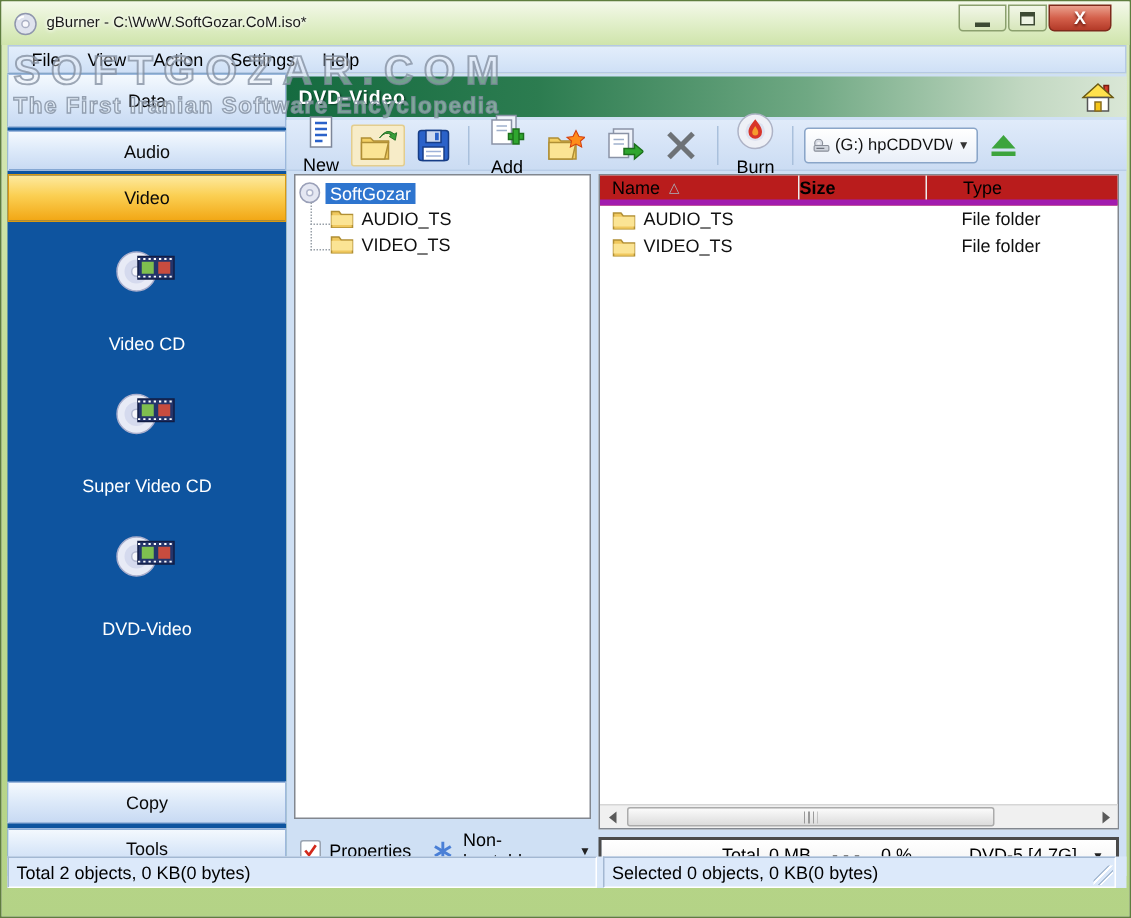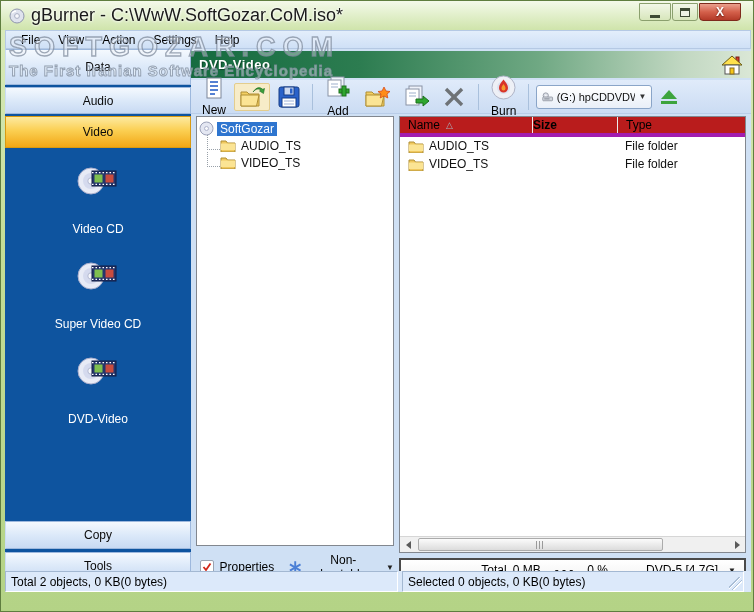--- a/index.html
+++ b/index.html
@@ -7,21 +7,21 @@
   body { font-family:"Liberation Sans", sans-serif; font-size:12px; color:#111; overflow:hidden; }
 
   .window { position:relative; width:754px; height:612px;
     background:linear-gradient(180deg,#dcecc0 0%,#c3dd96 40%,#b4d386 100%);
     border:1px solid #5f7d3f; }
 
   
   .titlebar { position:absolute; left:0; top:0; width:752px; height:29px;
     background:linear-gradient(180deg,#f4f9ea 0%,#e3f0cd 45%,#cfe4ab 100%);
     display:flex; align-items:center; padding-left:8px; }
-  .title-text { font-size:18px; color:#1a1a1a; margin-left:6px; text-shadow:0 0 3px #fff,0 0 3px #fff; }
+  .title-text { font-size:10px; color:#1a1a1a; margin-left:6px; text-shadow:0 0 3px #fff,0 0 3px #fff; }
   .win-controls { position:absolute; right:12px; top:2px; display:flex; }
   .win-btn { height:18px; display:flex; align-items:center; justify-content:center;
     border:1px solid #8ba06e; background:linear-gradient(180deg,#f2f7e8,#d7e6bb);
     margin-left:1px; }
   .win-btn.min { width:32px; border-radius:0 0 3px 3px; }
   .win-btn.max { width:26px; border-radius:0 0 3px 3px; }
   .win-btn.close { width:42px; border-radius:0 0 4px 4px;
     background:linear-gradient(180deg,#eaa08e 0%,#d4604b 50%,#b33a28 100%);
     border-color:#7e2a1c; color:#fff; font-weight:bold; font-size:12px; text-shadow:0 1px 2px #5d1208; }
   .glyph-min { width:10px; height:3px; background:#3d4a33; margin-top:8px; }
@@ -83,33 +83,33 @@
   .tree-panel { position:absolute; left:5px; top:67px; width:198px; height:430px;
     background:#fff; border:1px solid #82878f; padding:3px 2px; overflow:hidden; }
   .tree-row { display:flex; align-items:center; height:17px; }
   .tree-root-label { background:#2e75cf; color:#fff; padding:0 3px; margin-left:3px; cursor:pointer; }
   .tree-line { width:13px; height:15px; margin-left:8px;
     border-left:1px dotted #98a0a8; border-bottom:1px dotted #98a0a8; margin-bottom:7px; }
   .tree-child-label { margin-left:5px; cursor:pointer; }
 
   
   .props-row { position:absolute; left:5px; top:503px; width:198px; height:30px;
-    display:flex; align-items:center; gap:6px; padding-left:4px;text-align:center; }
+    display:flex; align-items:center; gap:6px; padding-left:4px; }
   .props-row .lbl { color:#000; cursor:pointer; }
   .prop-check { width:14px; height:14px; background:#fff; border:1px solid #9aa4b2; border-radius:2px;
     display:flex; align-items:center; justify-content:center; }
   .boot-arrow { font-size:8px; color:#222; margin-left:2px; }
 
   
   .list-panel { position:absolute; left:208px; top:67px; width:347px; height:437px;
     background:#fff; border:1px solid #82878f; }
   .list-header { display:flex; height:20px; align-items:center; border-bottom:4px solid #a21caf; background:#b91c1c; }
   .col-name { width:132px; padding-left:8px; display:flex; align-items:center; gap:6px; }
   .col-size { width:85px; text-align:right; padding-right:10px; border-left:1px solid #ececec; align-self:stretch; display:flex; align-items:center; justify-content:flex-start;font-weight:bold; }
-  .col-type { width:125px; padding-left:8px; border-left:1px solid #ececec; align-self:stretch; display:flex; align-items:center; }
+  .col-type { width:125px; padding-left:24px; border-left:1px solid #ececec; align-self:stretch; display:flex; align-items:center; }
   .hdr-txt { color:#000; }
   .sort-glyph { font-size:9px; color:#aab2bc; }
   .list-row { display:flex; height:18px; align-items:center; cursor:default; }
   .list-row .col-name { gap:5px; }
   .list-row .col-size, .list-row .col-type { border-left:none; }
 
   .hscroll { position:absolute; left:0; bottom:0; width:345px; height:16px; background:#f0f0f0; border-top:1px solid #d6d6d6; display:flex; align-items:center; }
   .hs-arrow { width:16px; height:15px; display:flex; align-items:center; justify-content:center; cursor:pointer; }
   .tri-left { width:0; height:0; border-top:4px solid transparent; border-bottom:4px solid transparent; border-right:5px solid #5a5a5a; }
   .tri-right { width:0; height:0; border-top:4px solid transparent; border-bottom:4px solid transparent; border-left:5px solid #5a5a5a; }

